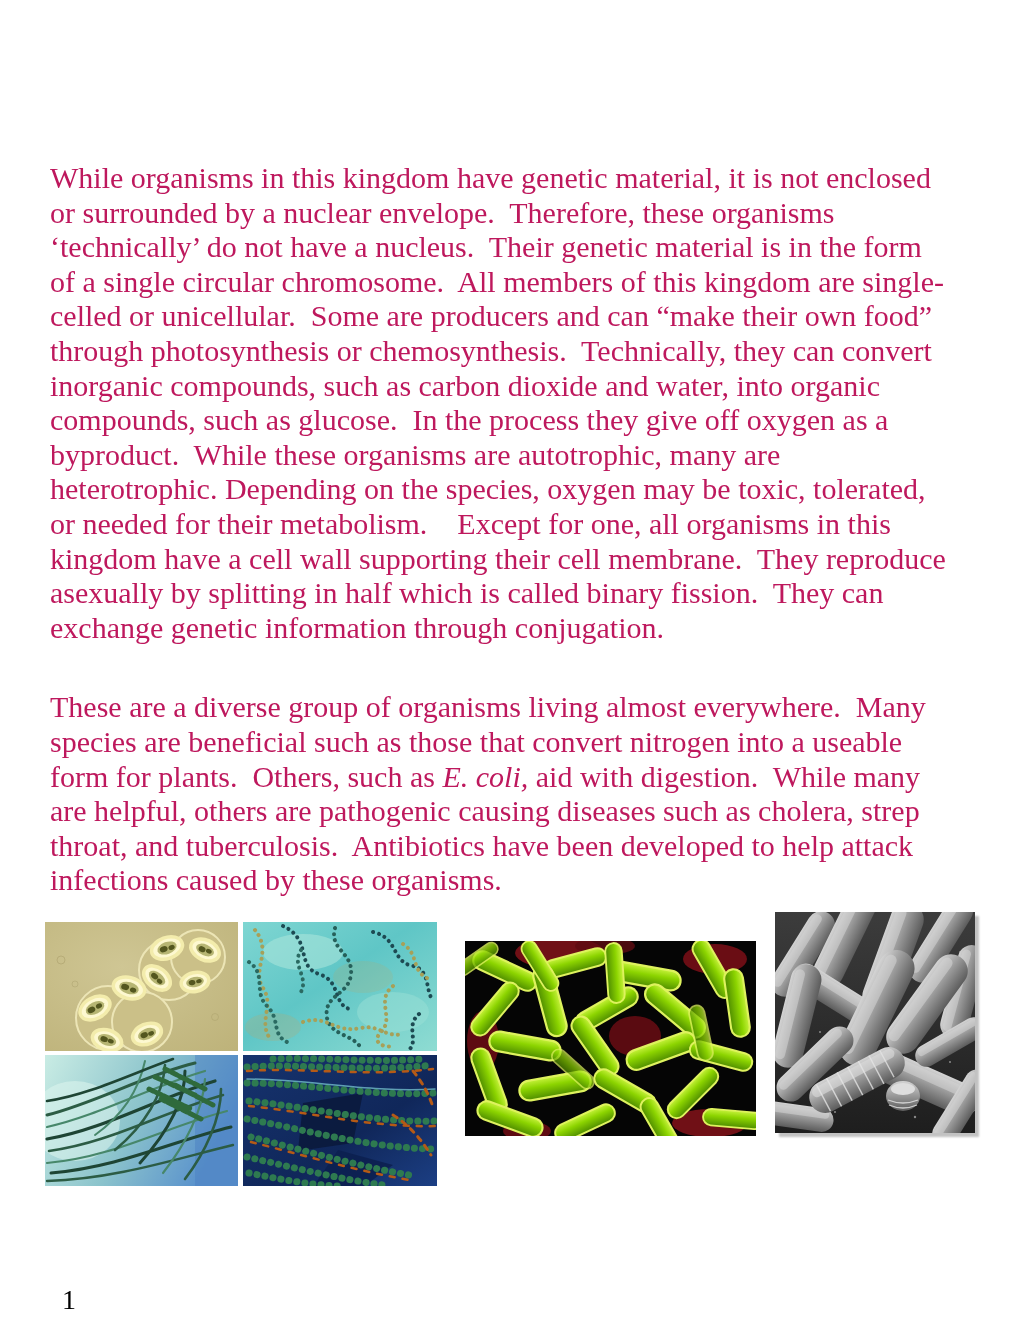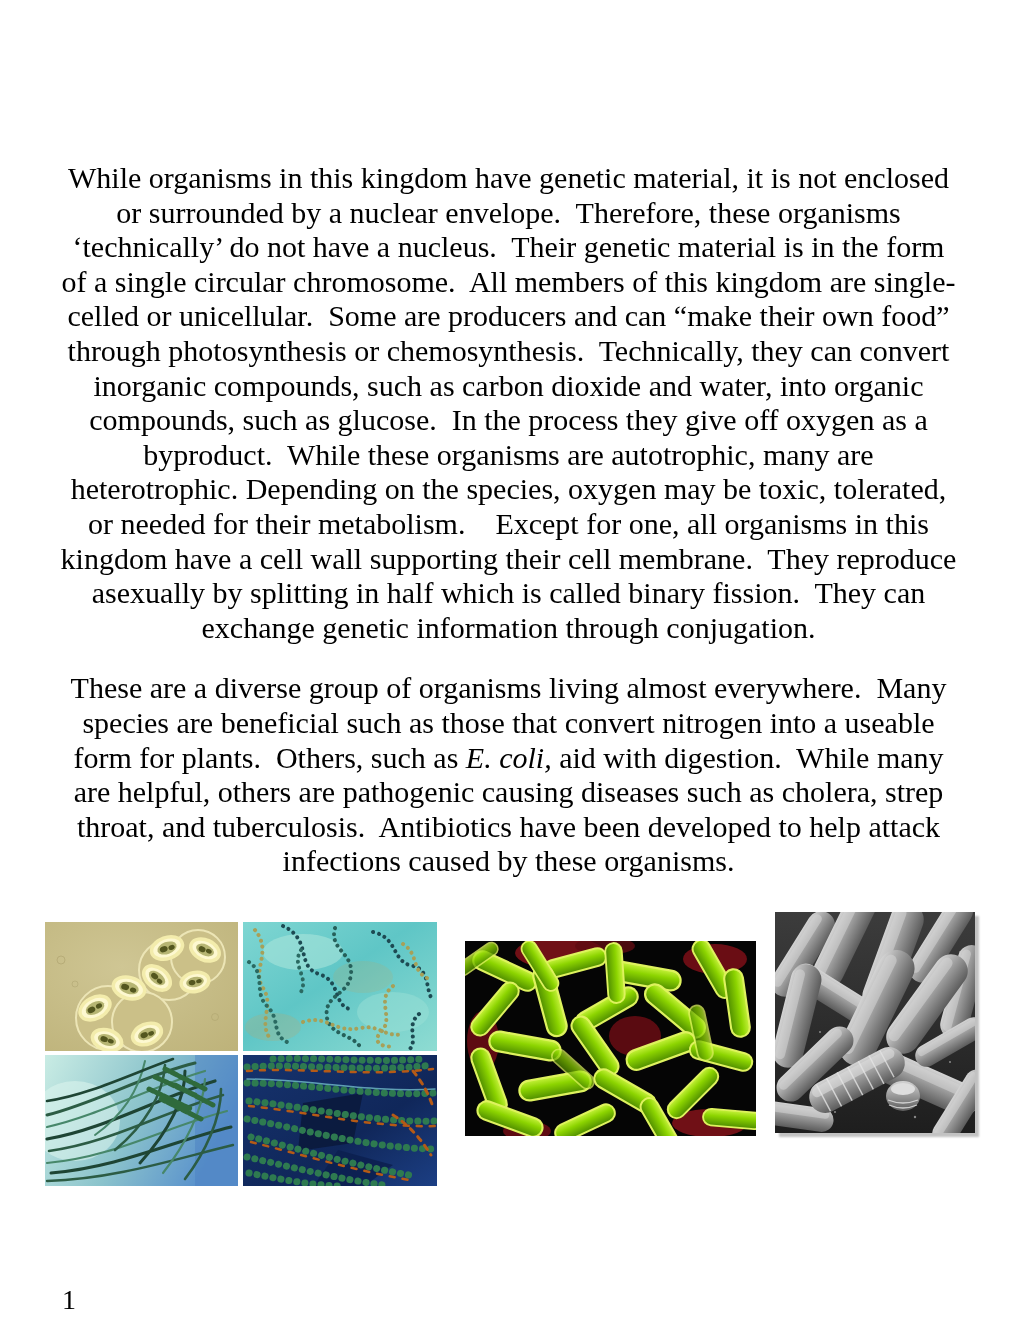--- a/index.html
+++ b/index.html
@@ -7,30 +7,29 @@
     width: 1020px; height: 1320px;
     background: #ffffff;
     font-family: "Liberation Serif", "DejaVu Serif", serif;
     position: relative;
     overflow: hidden;
   }
   .page { position: absolute; inset: 0; }
 
   .body-text {
     position: absolute;
-    left: 60px; top: 161px;
+    left: 50px; top: 161px;
     width: 897px;
     font-size: 30px;
     line-height: 34.6px;
-    color: #000000;
+    color: #be185d;
     letter-spacing: 0px;
-    text-align: center;
   }
   .para { margin: 0; white-space: pre-wrap; }
-  .para + .para { margin-top: 26px; }
+  .para + .para { margin-top: 45px; }
   .italic { font-style: italic; }
 
   .figure { position: absolute; overflow: hidden; }
   .figure svg { display: block; }
 
   .micro-grid {
     left: 45px; top: 922px; width: 392px; height: 264px;
     display: grid;
     grid-template-columns: 193px 194px;
     grid-template-rows: 129px 131px;

